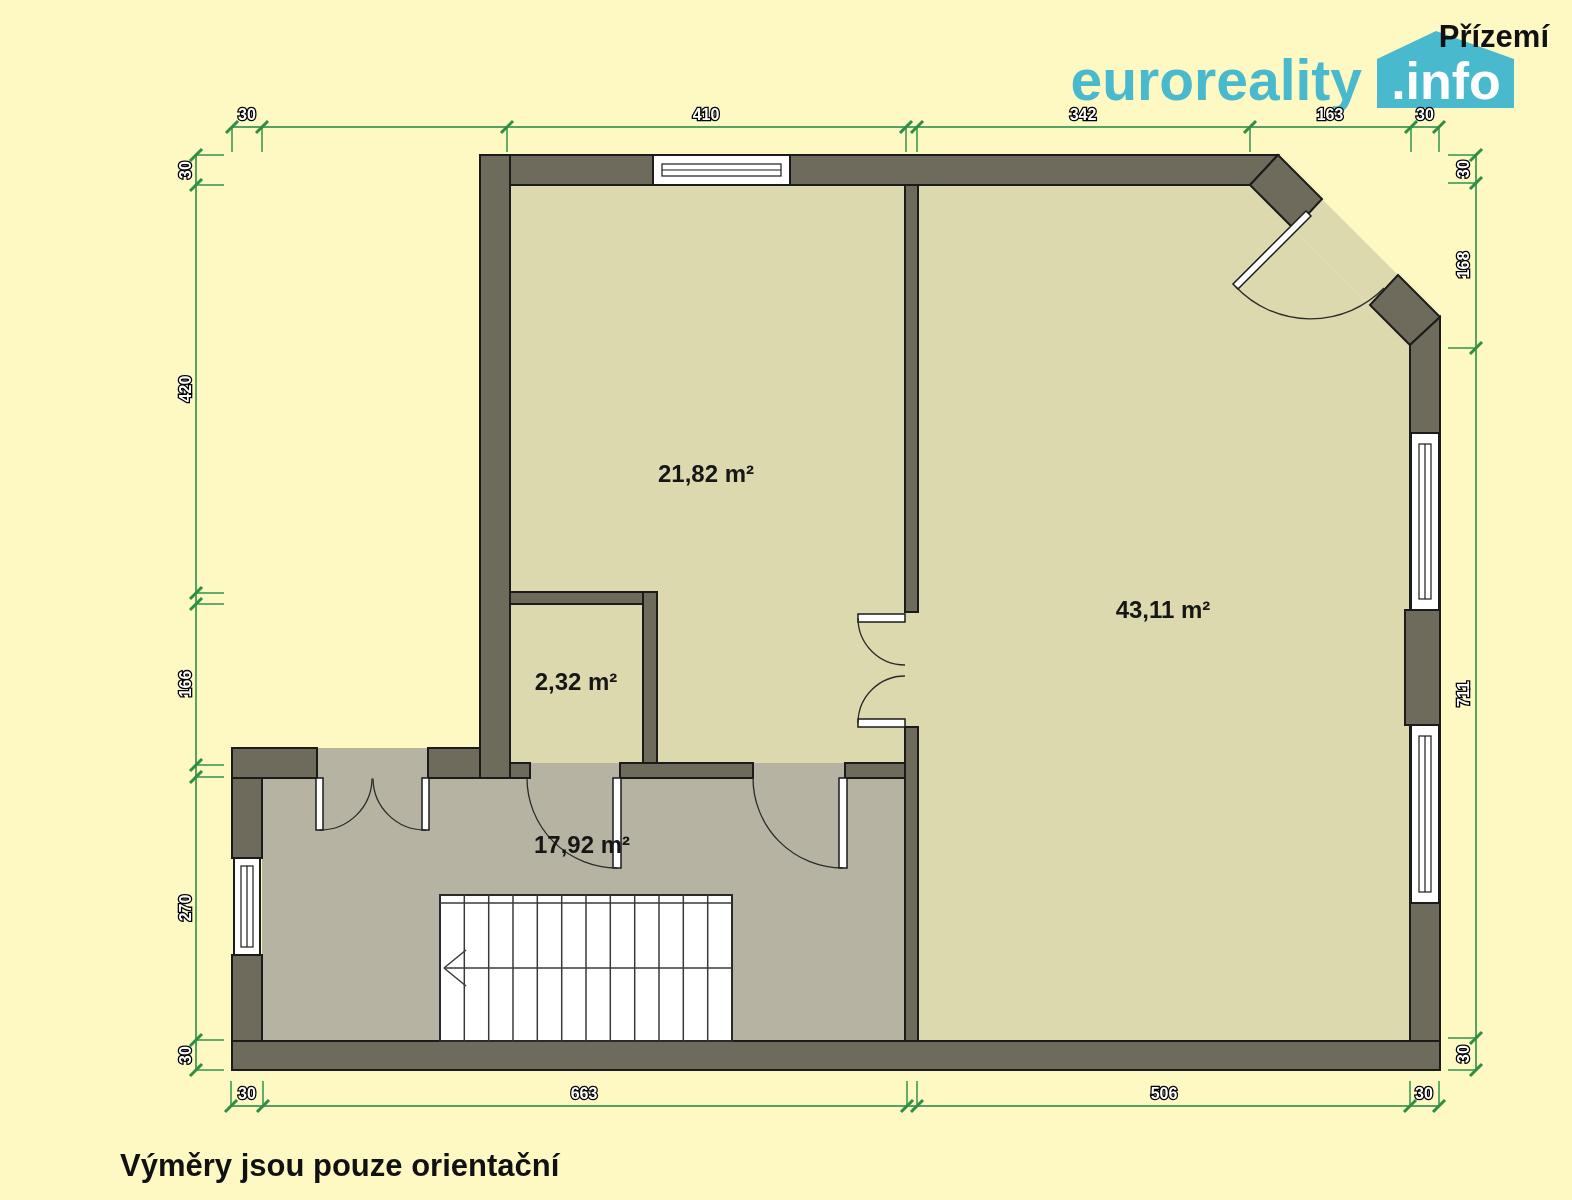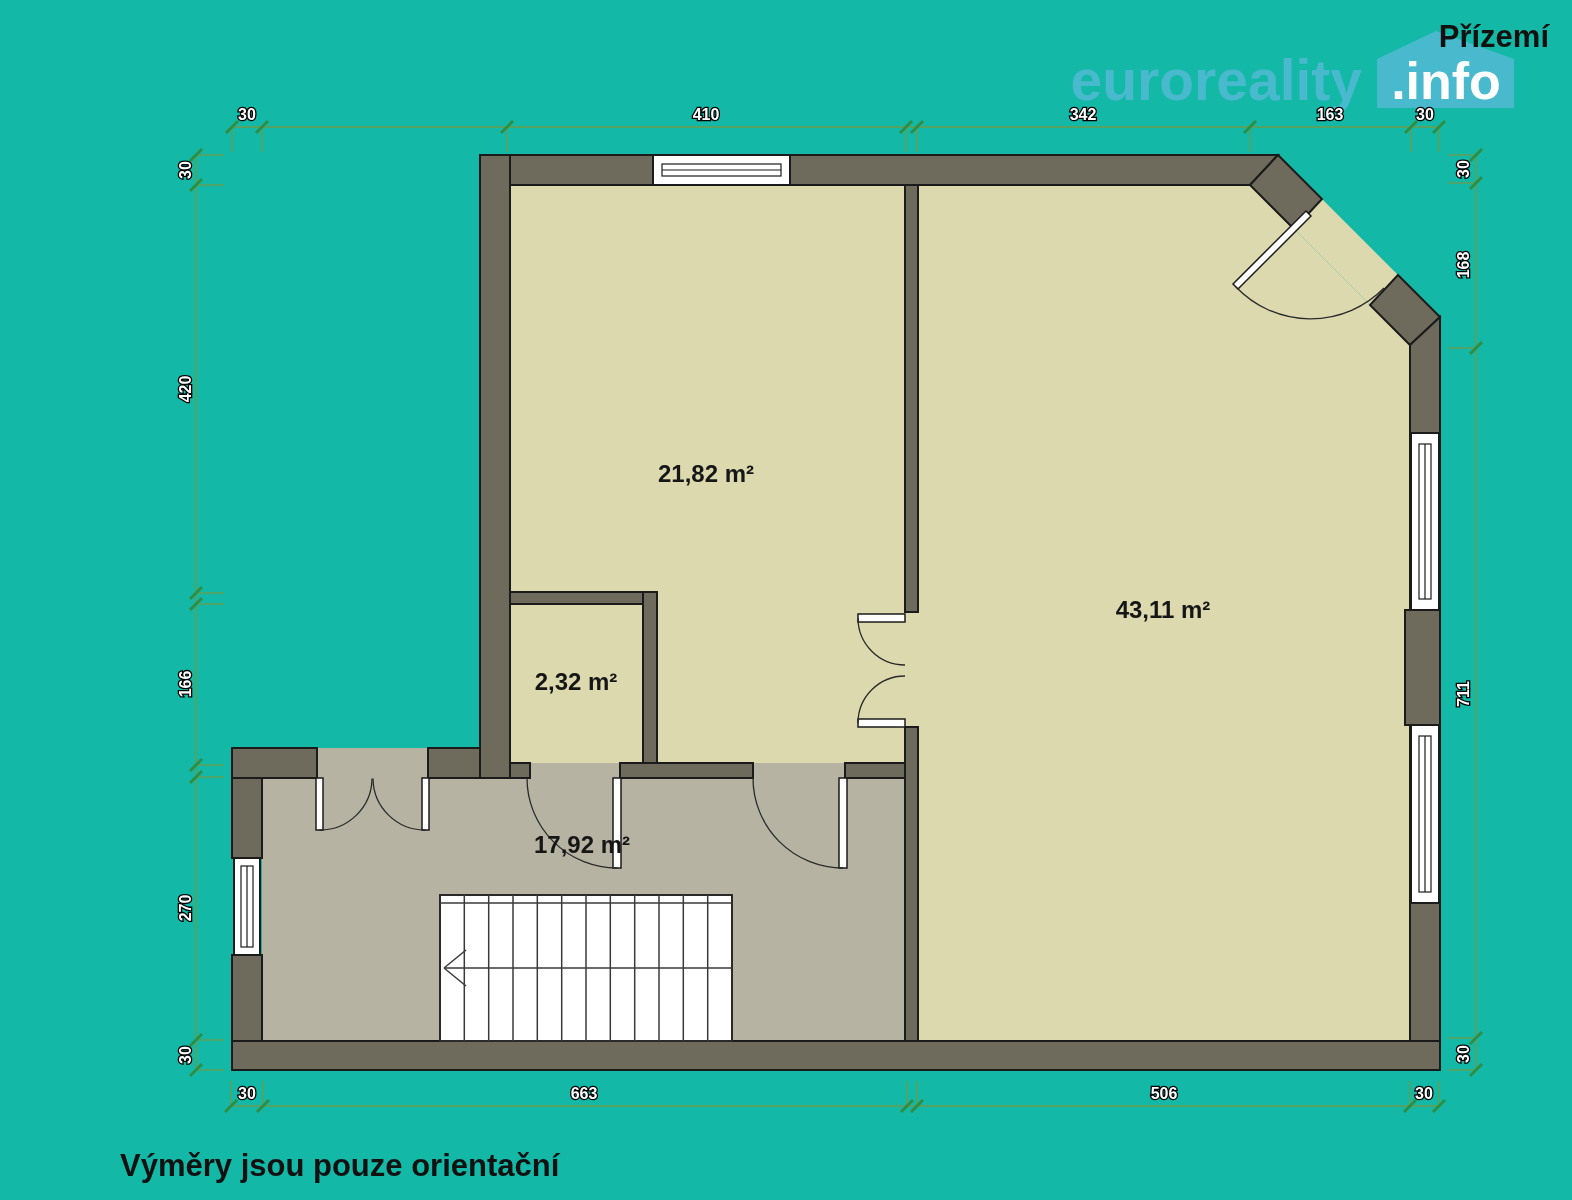--- a/index.html
+++ b/index.html
@@ -1,16 +1,16 @@
 <!DOCTYPE html>
 <html><head>
 <meta charset="utf-8">
 <style>
   html,body{margin:0;padding:0;background:#fff;}
-  .page{position:relative;width:1572px;height:1200px;background:#14b8a6;overflow:hidden;
+  .page{position:relative;width:1572px;height:1200px;background:#fef9c3;overflow:hidden;
         font-family:"Liberation Sans",sans-serif;}
   svg{display:block}
   .wall{fill:#6f6b5c;stroke:#1b1b1b;stroke-width:2;}
   .floor-room{fill:#dcd9af;}
   .floor-hall{fill:#b6b3a2;}
   .win{fill:#ffffff;stroke:#1b1b1b;stroke-width:2;}
   .win-inner{fill:#ffffff;stroke:#1b1b1b;stroke-width:1.2;}
   .leaf{fill:#ffffff;stroke:#1b1b1b;stroke-width:1.5;}
   .arc{fill:none;stroke:#2a2a2a;stroke-width:1.3;}
   .dim-line{stroke:#54a362;stroke-width:2;fill:none;}

